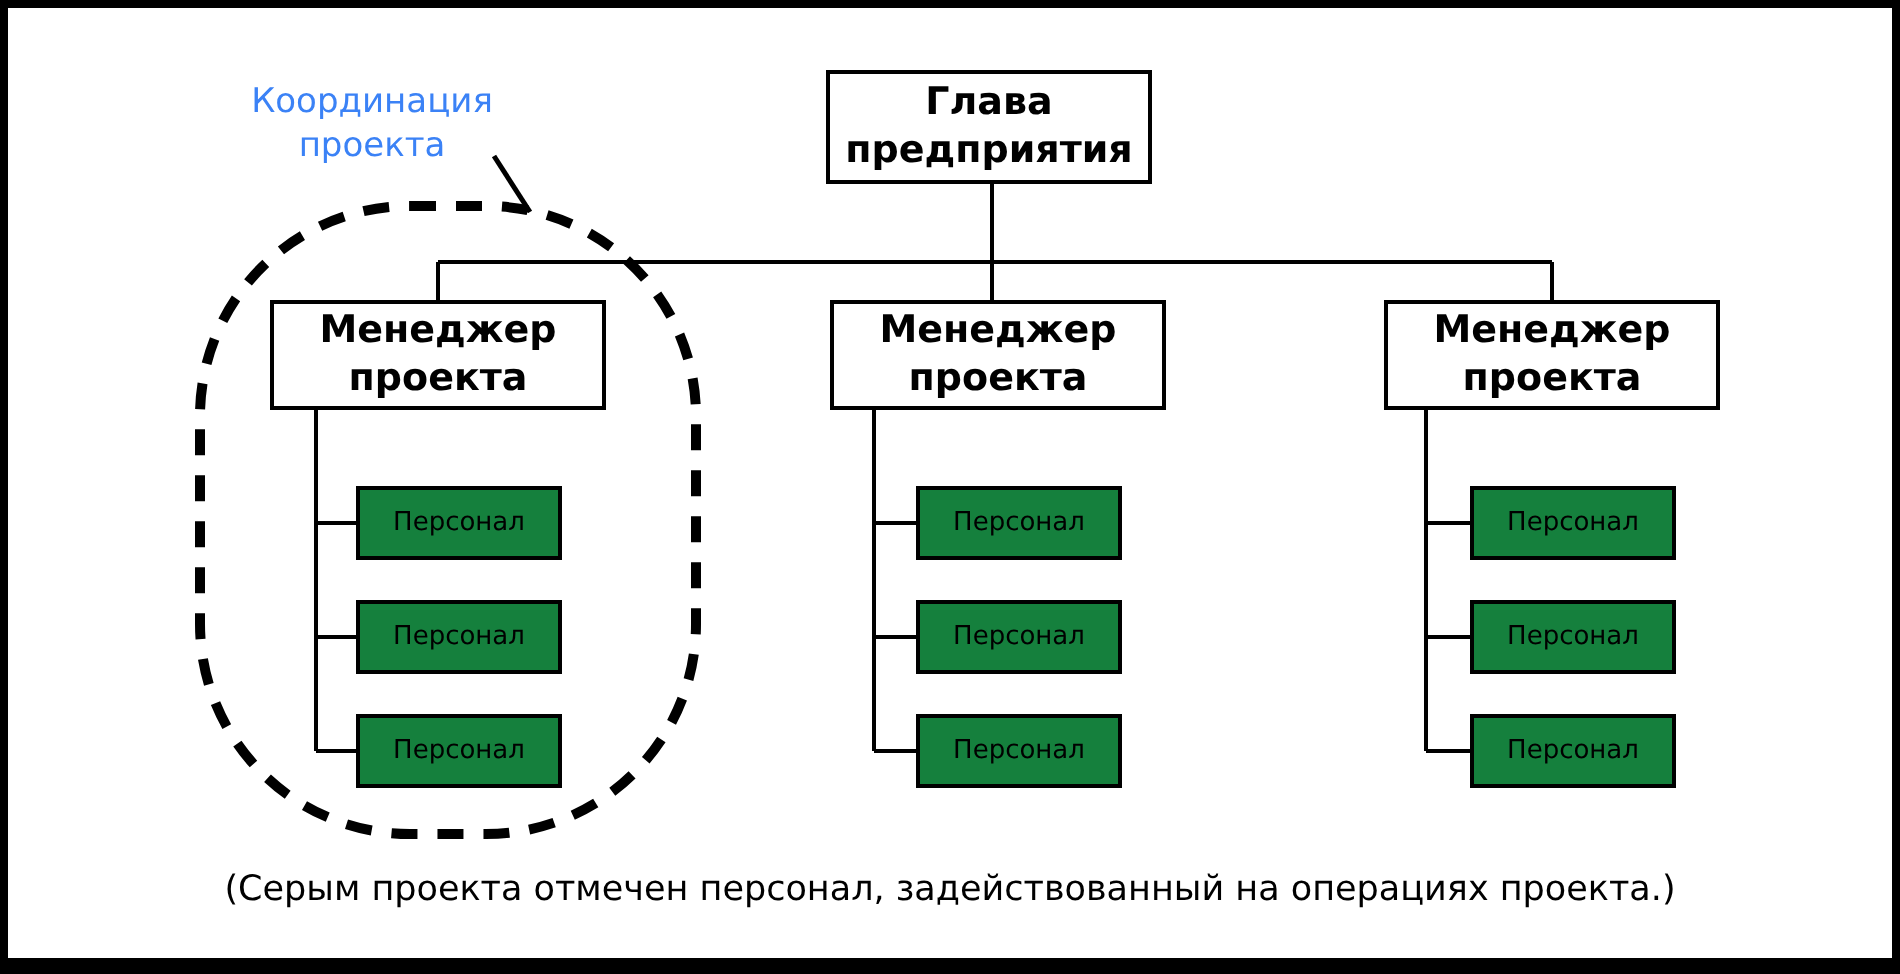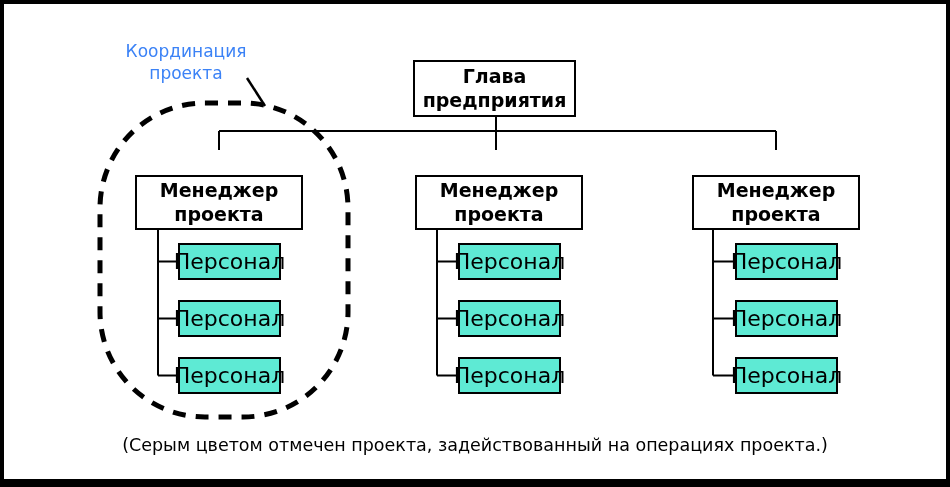--- a/index.html
+++ b/index.html
@@ -34,25 +34,24 @@
     align-items: center;
     justify-content: center;
     text-align: center;
     color: #000000;
   }
   .title-box {
     font-weight: bold;
     font-size: 19px;
     line-height: 1.25;
     padding: 0 10px;
-    margin-top: 25px;
   }
   .staff-box {
-    background: #5eead4;
-    font-size: 22px;
+    background: #15803d;
+    font-size: 13px;
     font-weight: normal;
   }
   .annotation-label {
     position: absolute;
     left: 98px;
     top: 36px;
     width: 168px;
     text-align: center;
     font-size: 17px;
     line-height: 22px;
@@ -118,15 +117,15 @@
   <div class="box title-box" style="left:411px; top:146px; width:168px; height:55px;">Менеджер проекта</div>
   <div class="box staff-box" style="left:454px; top:239px; width:103px; height:37px;">Персонал</div>
   <div class="box staff-box" style="left:454px; top:296px; width:103px; height:37px;">Персонал</div>
   <div class="box staff-box" style="left:454px; top:353px; width:103px; height:37px;">Персонал</div>
 
   <div class="box title-box" style="left:688px; top:146px; width:168px; height:55px;">Менеджер проекта</div>
   <div class="box staff-box" style="left:731px; top:239px; width:103px; height:37px;">Персонал</div>
   <div class="box staff-box" style="left:731px; top:296px; width:103px; height:37px;">Персонал</div>
   <div class="box staff-box" style="left:731px; top:353px; width:103px; height:37px;">Персонал</div>
 
-  <div class="caption">(Серым цветом отмечен проекта, задействованный на операциях проекта.)</div>
+  <div class="caption">(Серым проекта отмечен персонал, задействованный на операциях проекта.)</div>
 
 </div>
 
 </body></html>

